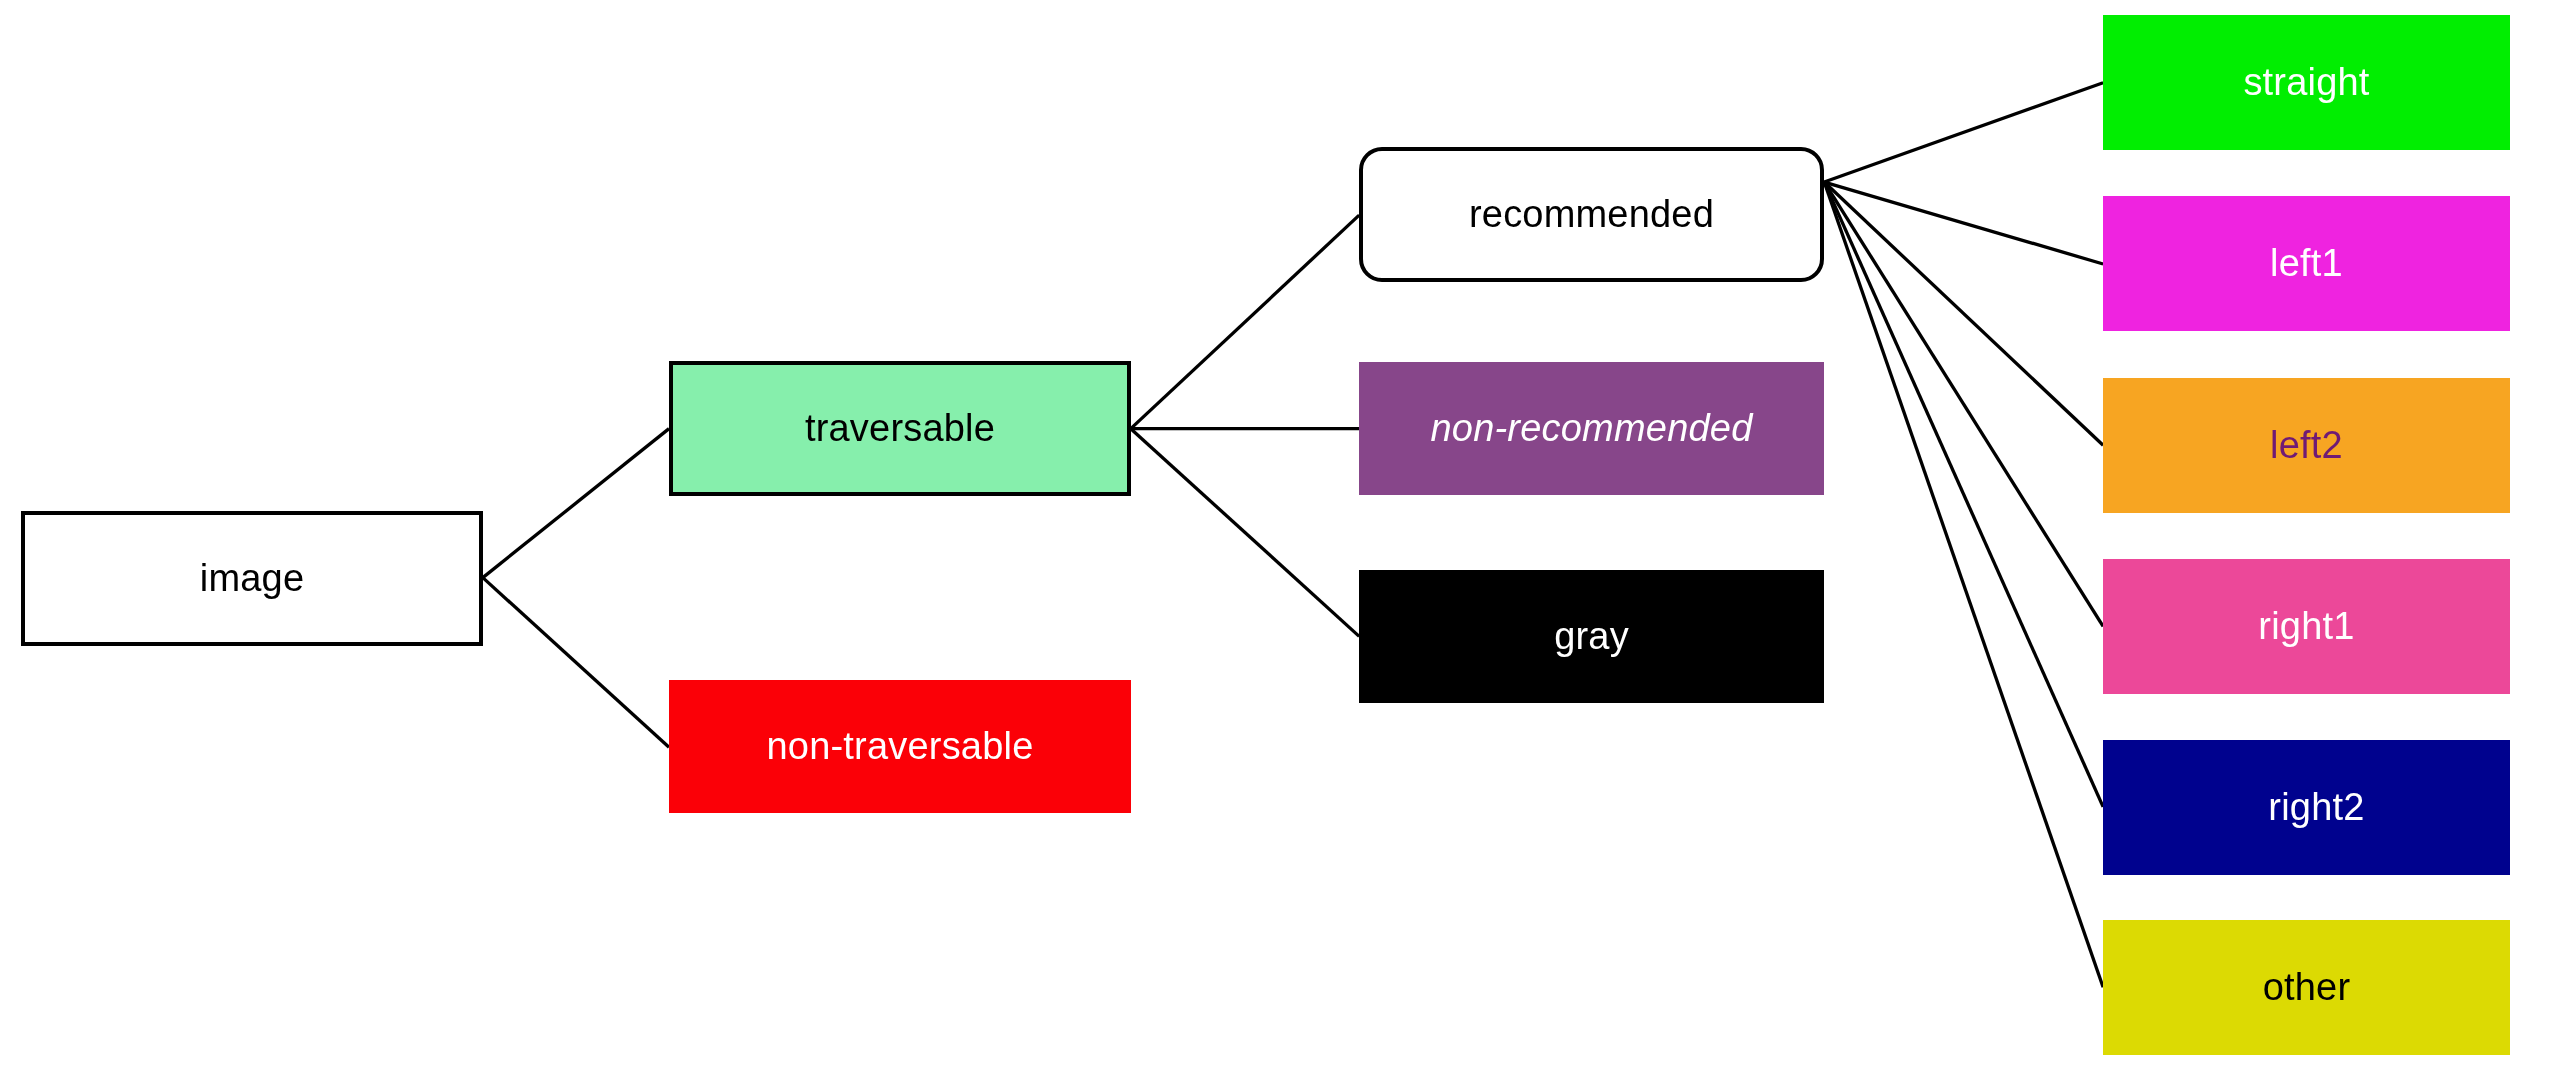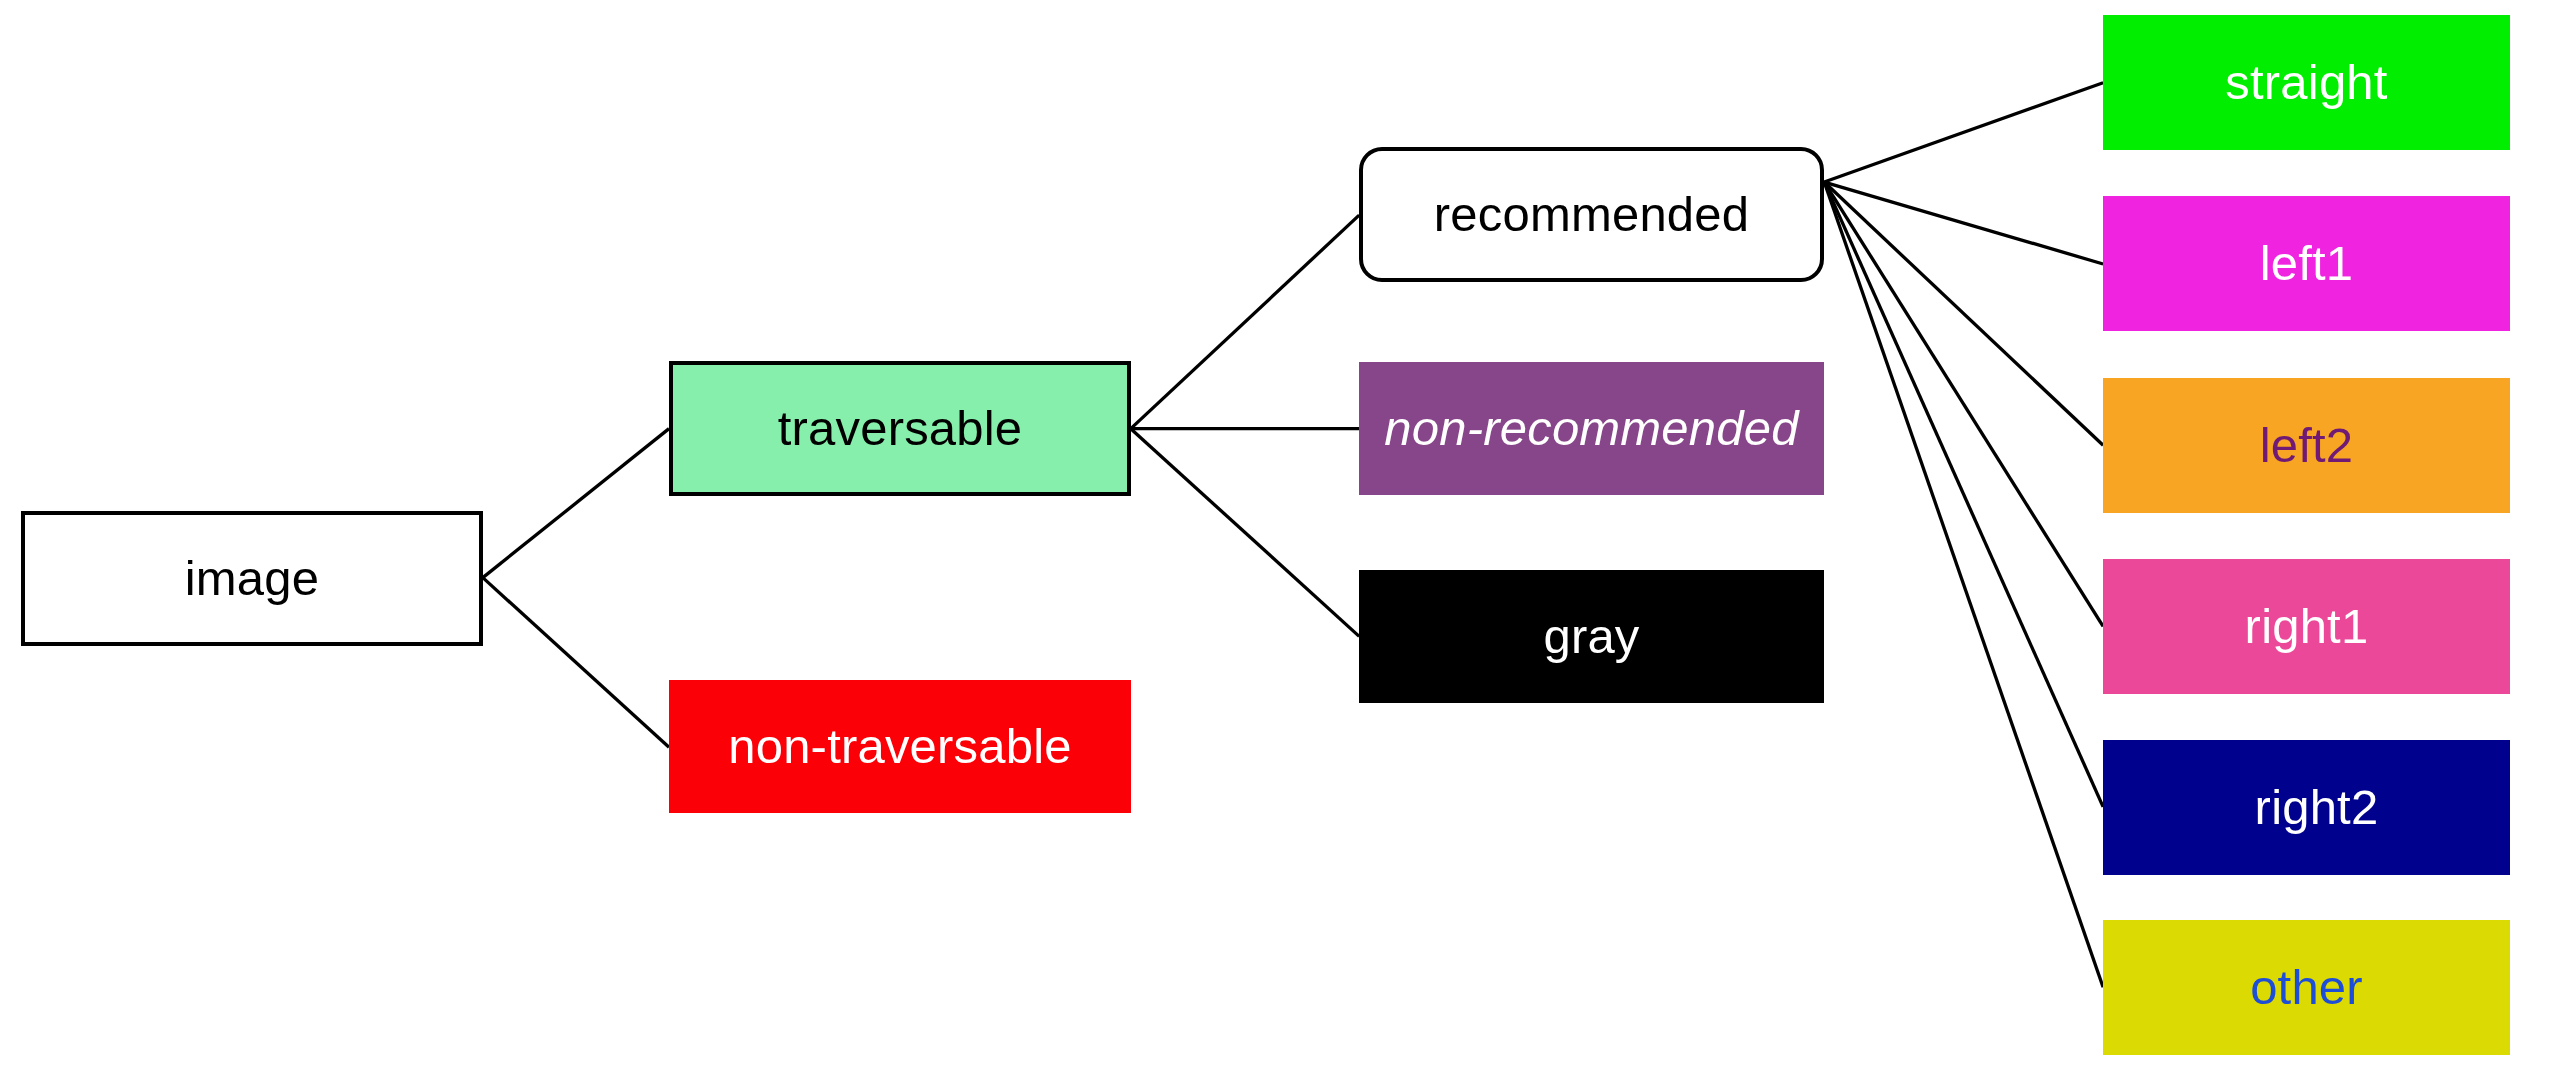--- a/index.html
+++ b/index.html
@@ -26,21 +26,21 @@
     height: 1070px;
     pointer-events: none;
   }
   .node {
     position: absolute;
     box-sizing: border-box;
     display: flex;
     align-items: center;
     justify-content: center;
     text-align: center;
-    font-size: 49px;
+    font-size: 38px;
     line-height: 1.1;
     letter-spacing: 0.2px;
     font-weight: 400;
     white-space: nowrap;
   }
   .node.outline {
     background: #ffffff;
     border: 4.1px solid #000000;
     color: #000000;
   }
@@ -93,18 +93,18 @@
       </div>
       <div class="node filled" style="left: 2103px; top: 378px; width: 407px; height: 135px; background: rgb(247, 165, 34); color: #701a75;">
         <span>left2</span>
       </div>
       <div class="node filled" style="left: 2103px; top: 559px; width: 407px; height: 135px; background: #ec4899; color: rgb(255, 255, 255);">
         <span>right1</span>
       </div>
       <div class="node filled" style="left: 2103px; top: 740px; width: 407px; height: 135px; background: rgb(0, 2, 142); color: rgb(255, 255, 255); padding-left: 20px;">
         <span>right2</span>
       </div>
-      <div class="node filled" style="left: 2103px; top: 920px; width: 407px; height: 135px; background: rgb(220, 218, 3); color: #1d4ed8;">
+      <div class="node filled" style="left: 2103px; top: 920px; width: 407px; height: 135px; background: rgb(220, 218, 3); color: #000000;">
         <span>other</span>
       </div>
     </div>
 </div>
 
 
 </body></html>

